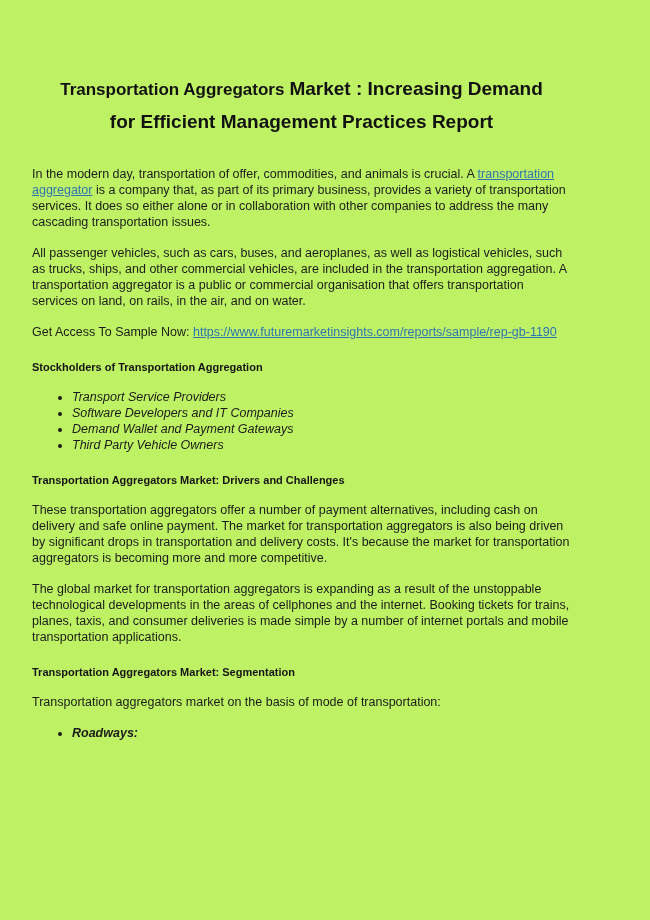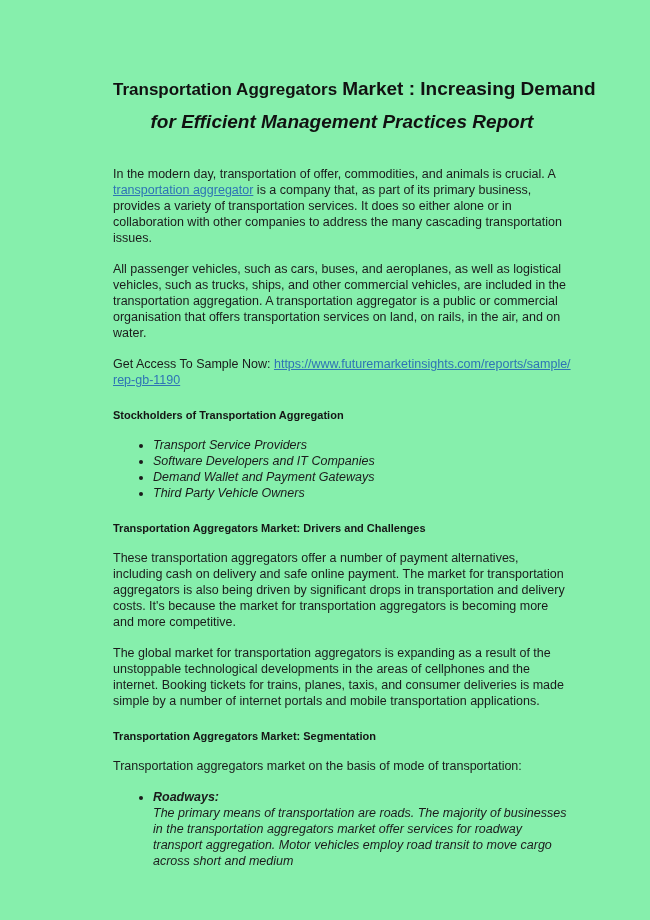--- a/index.html
+++ b/index.html
@@ -2,39 +2,39 @@
 <html><head>
 <meta charset="utf-8">
 <style>
   * { box-sizing: border-box; }
   html, body { margin: 0; padding: 0; background: #ffffff; }
   .page {
     position: relative;
     width: 650px;
     height: 920px;
     margin: 0 auto;
-    background: #86efac;
-    padding: 70px 79px 40px 113px;
+    background: #bef264;
+    padding: 70px 79px 40px 32px;
     font-family: "Liberation Sans", sans-serif;
     font-size: 12.5px;
     line-height: 16px;
     color: #1b1b1b;
     overflow: hidden;
   }
   h1 {
     margin: 0 0 28px 0;
     text-align: center;
     font-weight: bold;
     color: #111111;
     line-height: 32px;
   }
   .t-line1 { white-space: nowrap; }
   .t-size-sm { font-size: 17px; margin-right: 5px; }
   .t-size-lg { font-size: 19px; }
-  .t-line2 { font-size: 19px; white-space: nowrap; font-style: italic; }
+  .t-line2 { font-size: 19px; white-space: nowrap; }
   p { margin: 0 0 15px 0; }
   a.doc-link {
     color: #2E74B5;
     text-decoration: underline;
     cursor: pointer;
   }
   a.url-link { word-break: break-all; }
   h2 {
     font-size: 11px;
     font-weight: bold;
@@ -85,17 +85,16 @@
 
   <p>The global market for transportation aggregators is expanding as a result of the unstoppable technological developments in the areas of cellphones and the internet. Booking tickets for trains, planes, taxis, and consumer deliveries is made simple by a number of internet portals and mobile transportation applications.</p>
 
   <h2>Transportation Aggregators Market: Segmentation</h2>
 
   <p>Transportation aggregators market on the basis of mode of transportation:</p>
 
   <ul class="seg-list">
     <li>
       <div class="b-title">Roadways:</div>
-      <div class="b-body">The primary means of transportation are roads. The majority of businesses in the transportation aggregators market offer services for roadway transport aggregation. Motor vehicles employ road transit to move cargo across short and medium</div>
     </li>
   </ul>
 
 </div>
 
 </body></html>

